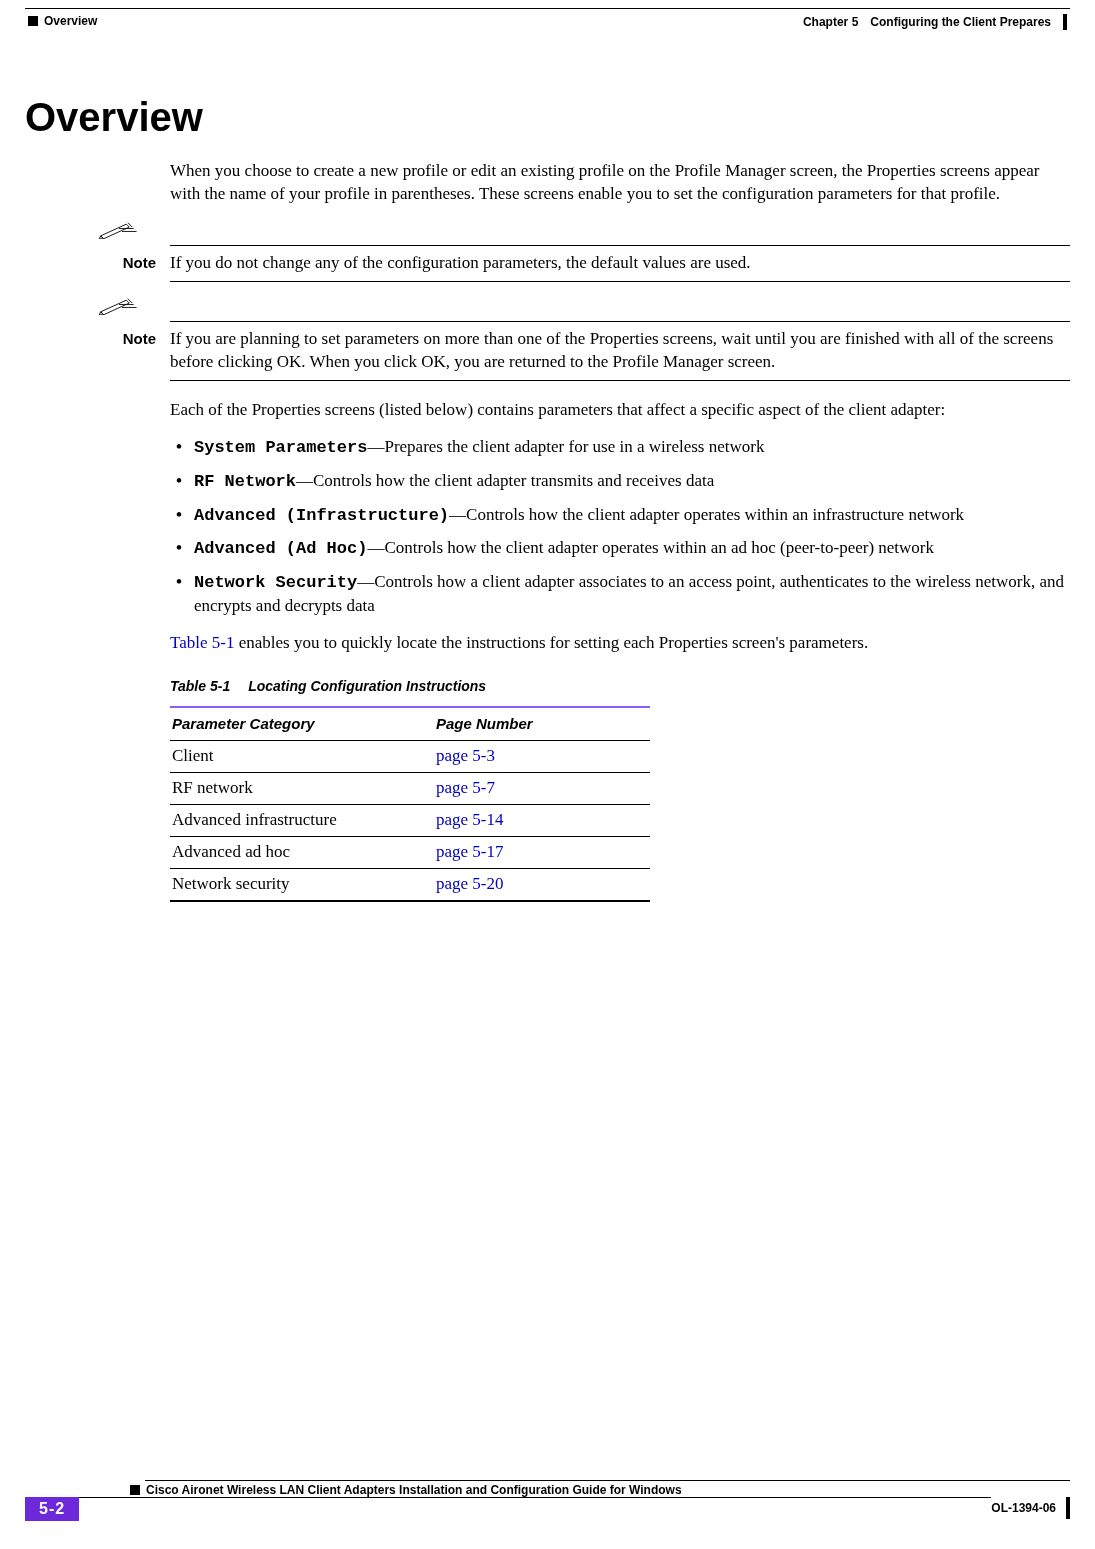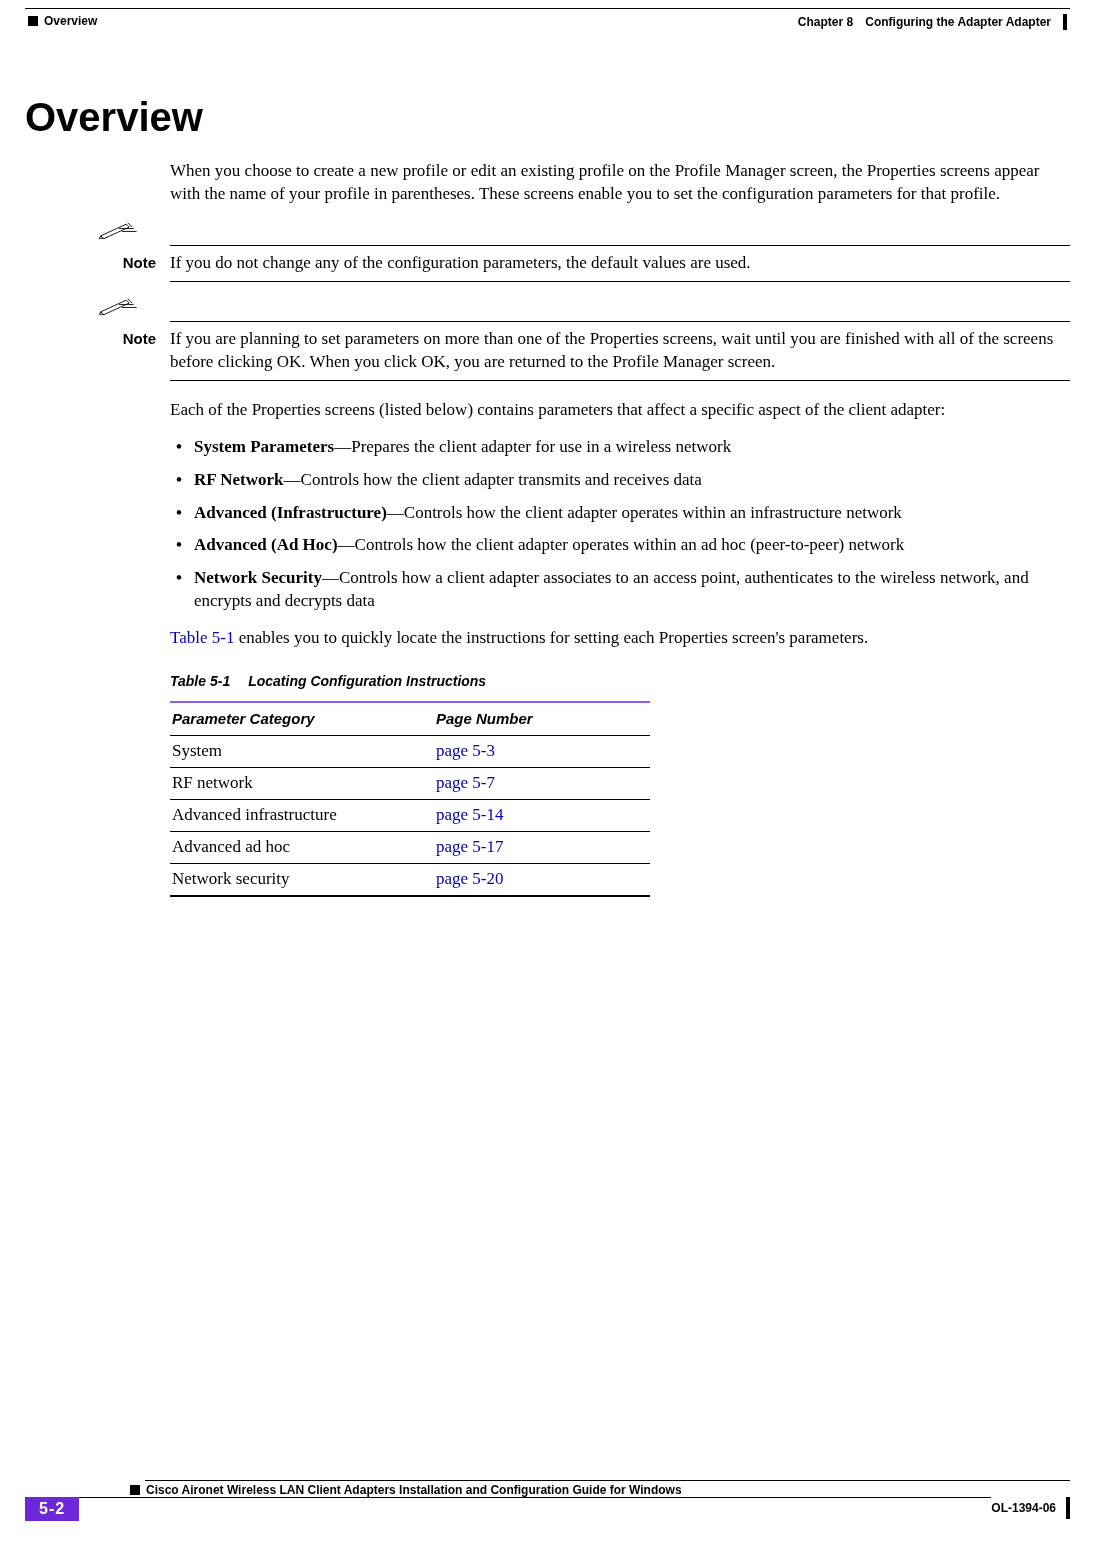--- a/index.html
+++ b/index.html
@@ -127,21 +127,21 @@
       line-height: 1.35;
     }
     ul.bullets li::before {
       content: "•";
       position: absolute;
       left: 6px;
       font-weight: bold;
     }
     .bold {
       font-weight: bold;
-      font-family: Liberation Serif, serif;
+      font-family: Liberation Mono, monospace;
     }
     .xref {
       color: #0000c0;
     }
     .table-caption {
       font-family: Arial, Helvetica, sans-serif;
       font-style: italic;
       font-weight: bold;
       font-size: 14px;
       margin: 22px 0 10px 0;
@@ -241,22 +241,22 @@
 <body>
 
 <div class="header-area">
   <div class="header-top-rule"></div>
   <div class="header-row">
     <div class="header-left">
       <span class="black-square"></span>
       <span>Overview</span>
     </div>
     <div class="header-right">
-      <span>Chapter 8</span>
-      <span>Configuring the Adapter Adapter</span>
+      <span>Chapter 5</span>
+      <span>Configuring the Client Prepares</span>
       <span class="header-right-marker"></span>
     </div>
   </div>
 </div>
 
 <div class="content">
   <h1 class="overview-title">Overview</h1>
 
   <div class="body-text">
     <p class="para">When you choose to create a new profile or edit an existing profile on the Profile Manager screen, the Properties screens appear with the name of your profile in parentheses. These screens enable you to set the configuration parameters for that profile.</p>
@@ -311,21 +311,21 @@
 
     <table class="config-table">
       <thead>
         <tr>
           <th style="width:55%;">Parameter Category</th>
           <th>Page Number</th>
         </tr>
       </thead>
       <tbody>
         <tr>
-          <td>System</td>
+          <td>Client</td>
           <td><span class="page-link">page 5-3</span></td>
         </tr>
         <tr>
           <td>RF network</td>
           <td><span class="page-link">page 5-7</span></td>
         </tr>
         <tr>
           <td>Advanced infrastructure</td>
           <td><span class="page-link">page 5-14</span></td>
         </tr>

